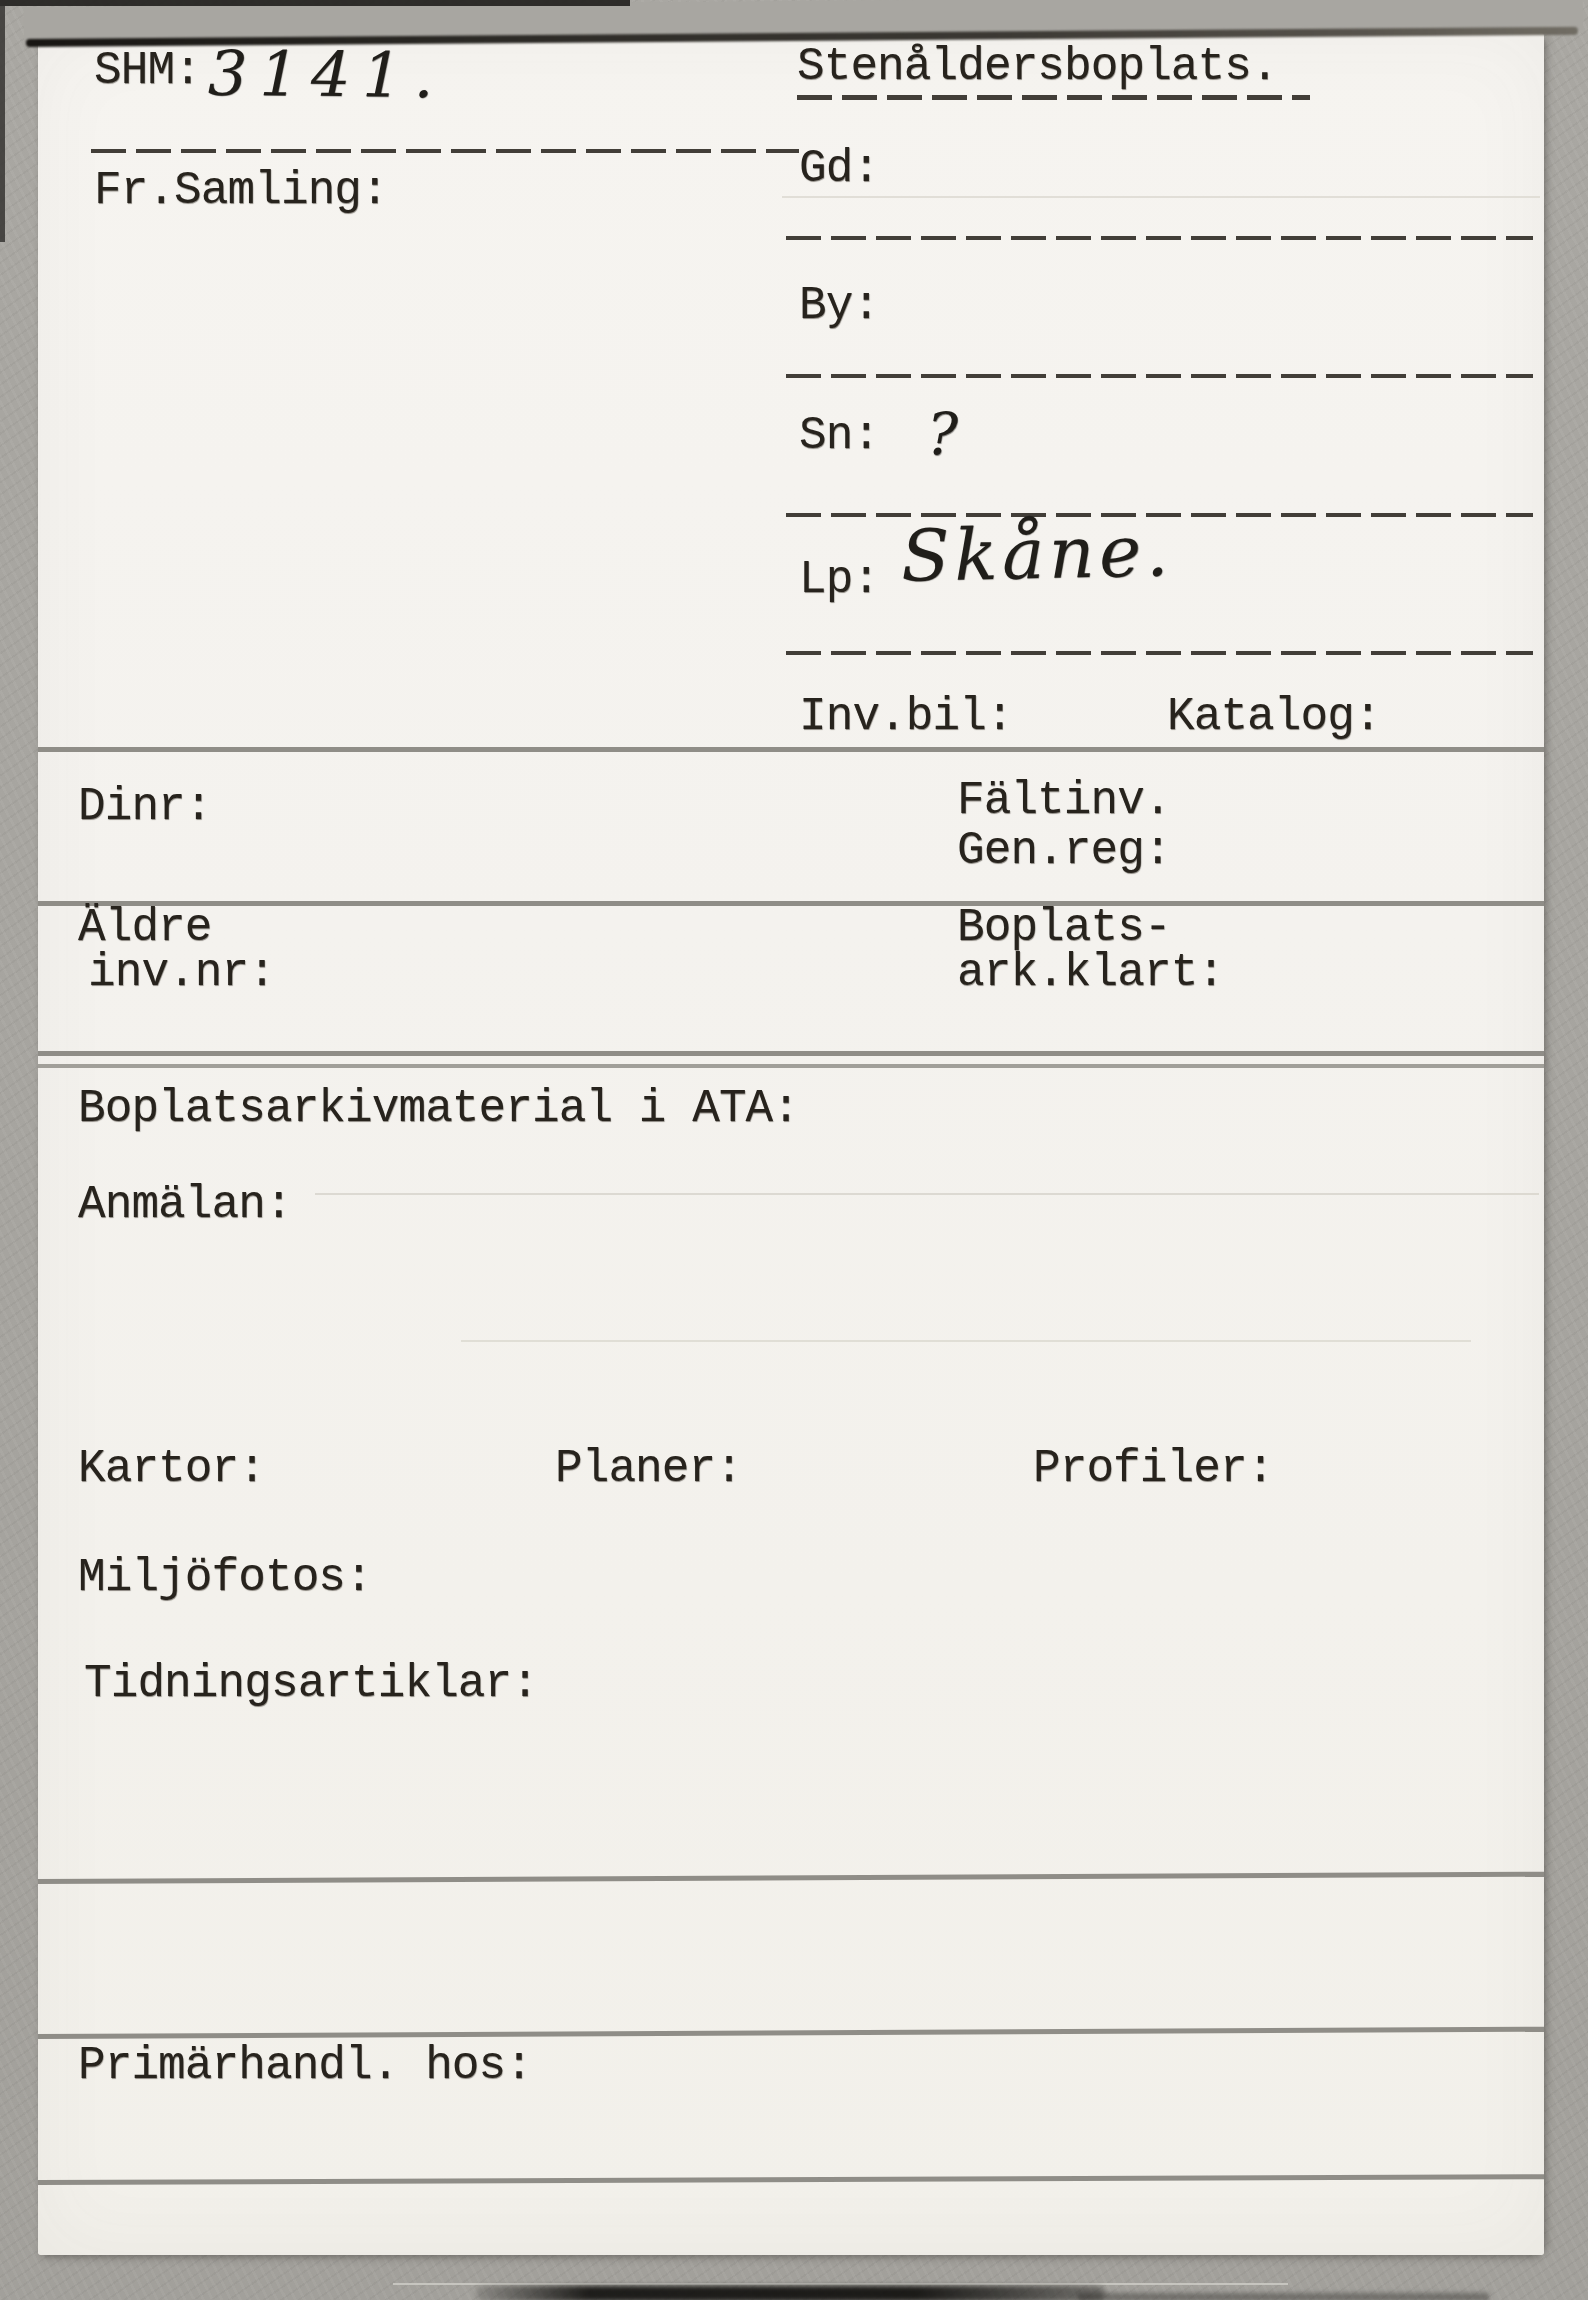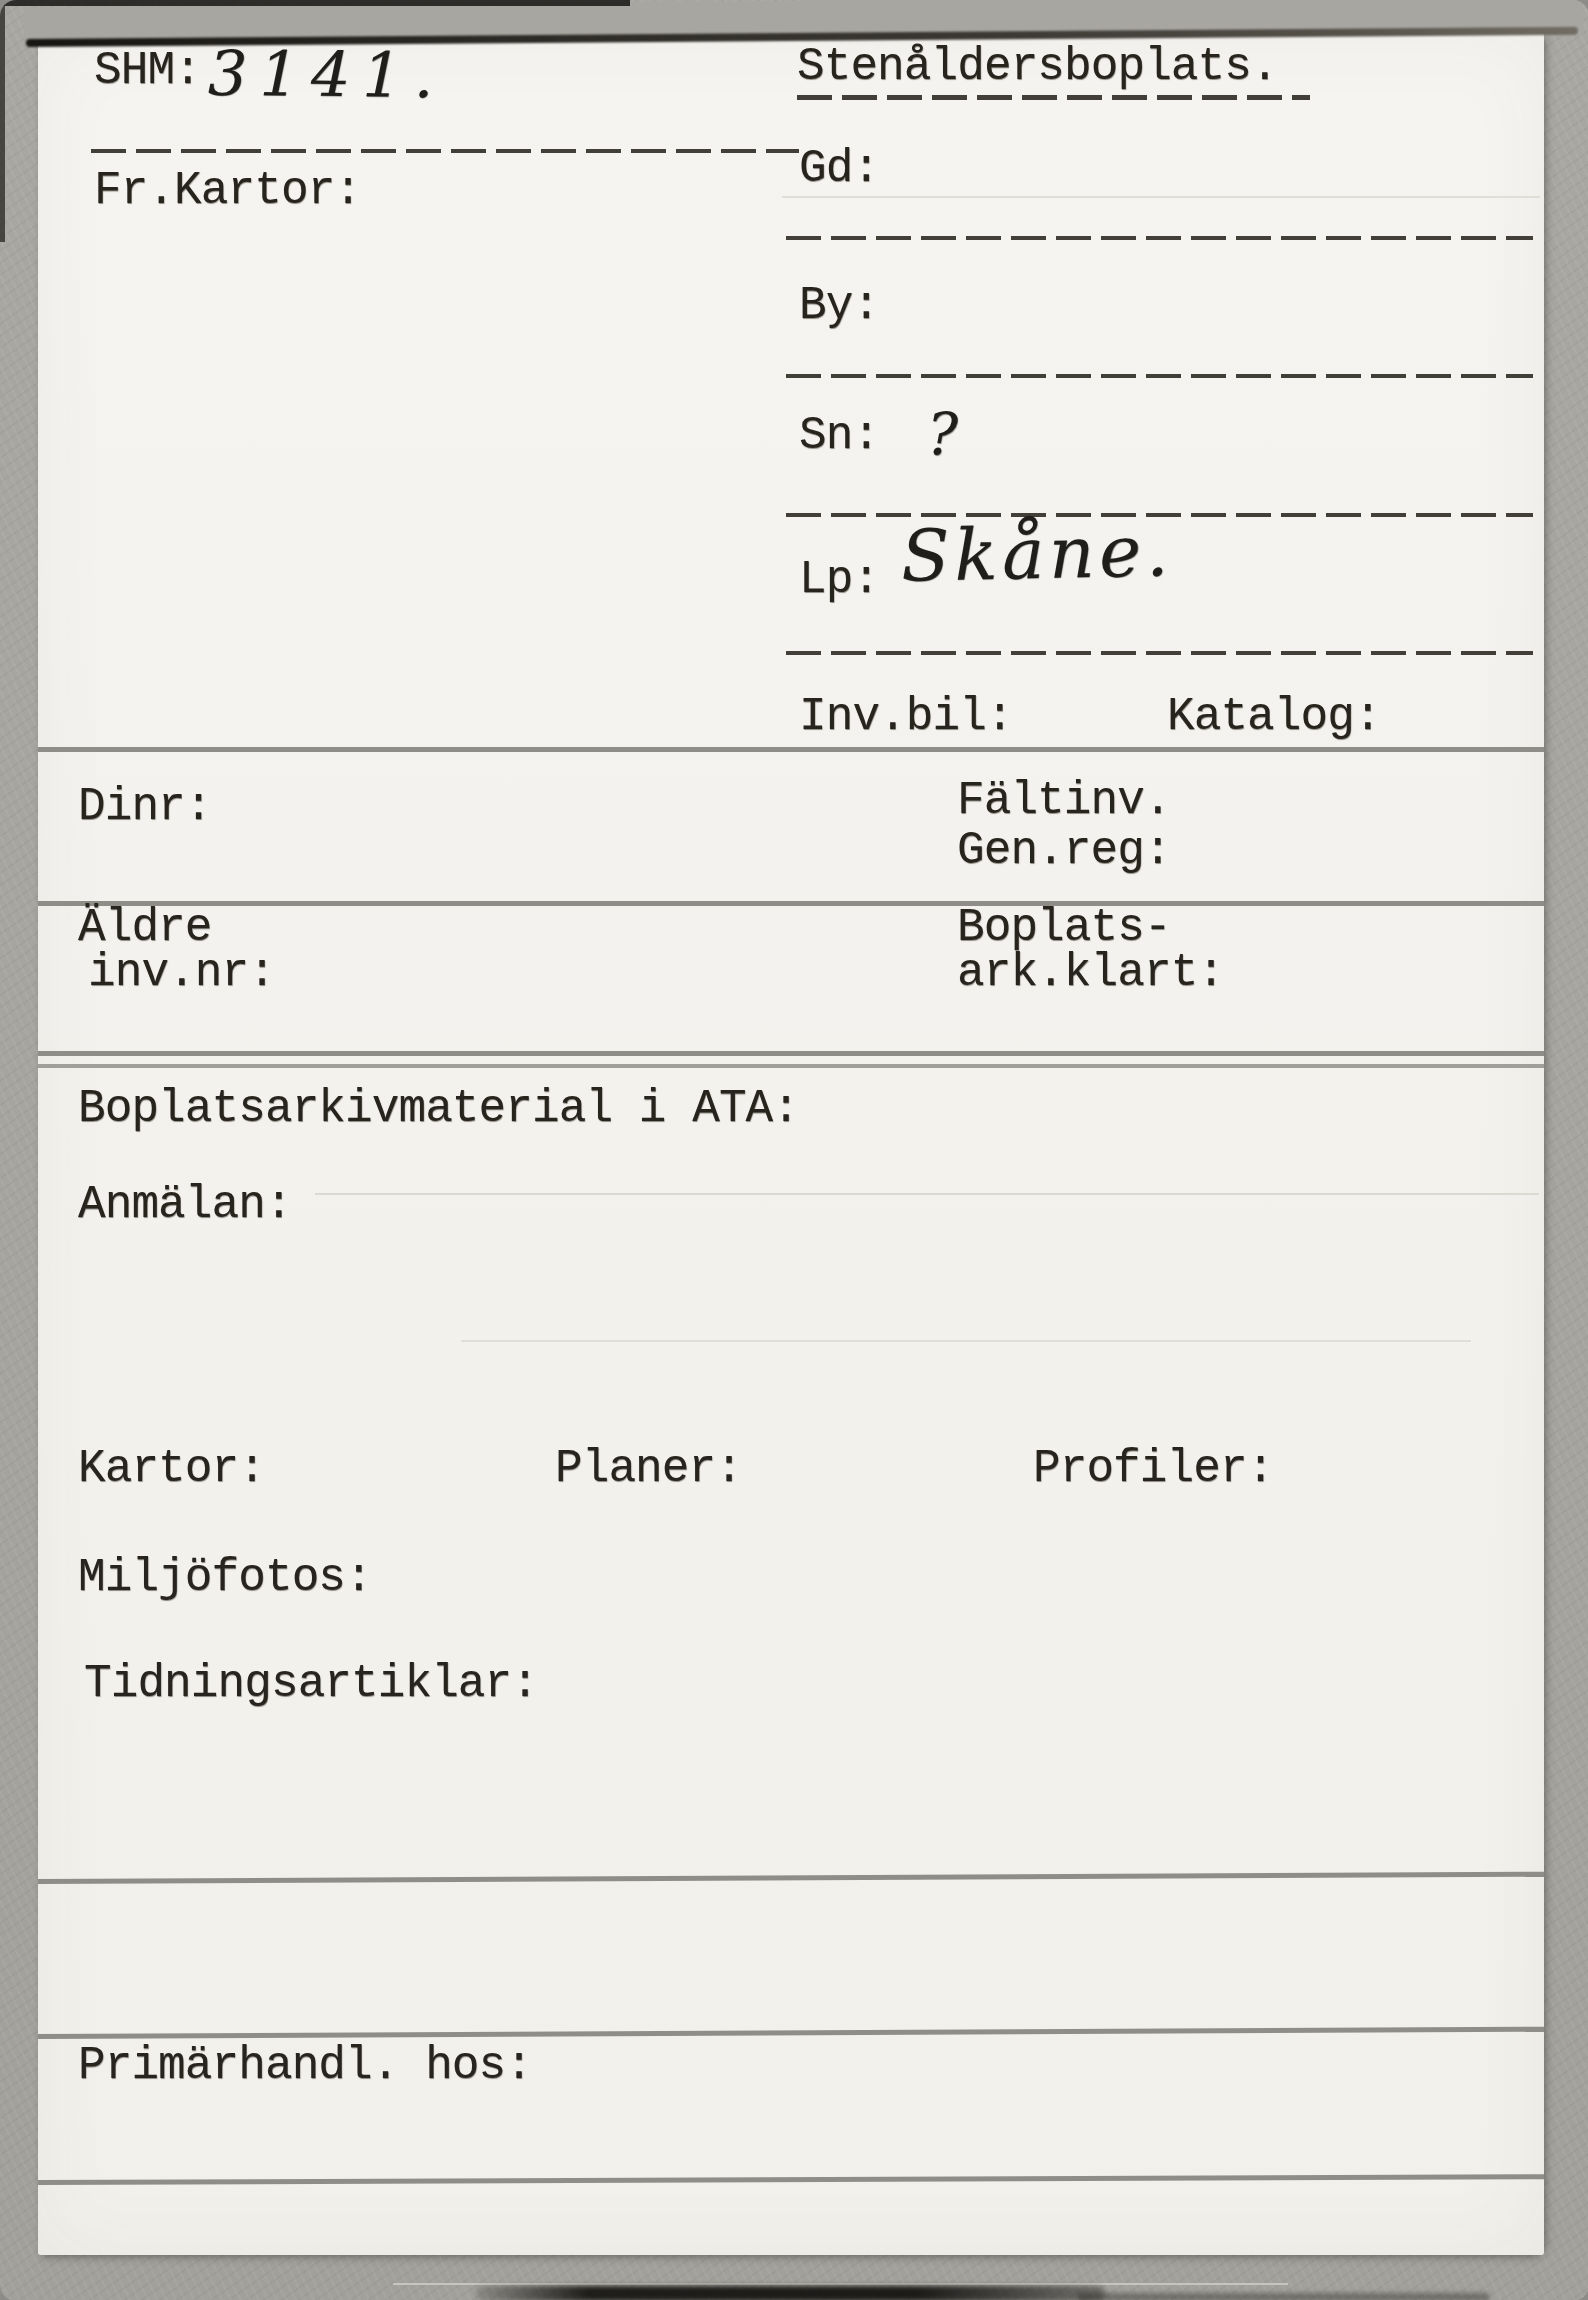--- a/index.html
+++ b/index.html
@@ -2,21 +2,20 @@
 <html style="font-size:14.6px"><head>
 <meta charset="utf-8">
 <style>
   html,body{margin:0;padding:0;background:#8e8c88;}
   .scan{
     position:relative;width:1589px;height:2301px;overflow:hidden;
     background:
       repeating-linear-gradient(63deg, rgba(255,255,255,.045) 0 2.7px, rgba(0,0,0,0) 2.7px 8.2px),
       repeating-linear-gradient(-35deg, rgba(60,58,54,.05) 0 1.8px, rgba(0,0,0,0) 1.8px 10px),
       linear-gradient(180deg,#a9a7a2 0%,#a6a49f 55%,#a2a09b 100%);
-    border-radius: 16px;
   }
   
   .card{
     position:absolute;left:38px;top:33px;width:1506px;height:2222px;
     background:linear-gradient(180deg,#f6f4f0 0%,#f4f2ee 40%,#f2f0ea 100%);
     border-radius:2.7px;
     box-shadow:
       5.5px 0 8.2px -3.7px rgba(45,43,38,.38),
       0 5.5px 8.2px -3.7px rgba(45,43,38,.42),
       inset 0 0 82px rgba(88,82,70,.05);
@@ -117,21 +116,21 @@
   <div class="topedge"></div>
   <div class="sliver-top"></div>
   <div class="sliver-left"></div>
   <div class="mat-scratch"></div>
   <div class="smudge"></div>
   <div class="smudge2"></div>
 
   <div class="tw p-shm">SHM:</div>
   <div class="hand p-shmval">3141.</div>
   <div class="dl p-dshm"></div>
-  <div class="tw p-frsamling">Fr.Kartor:</div>
+  <div class="tw p-frsamling">Fr.Samling:</div>
 
   <div class="tw p-title">Stenåldersboplats.</div>
   <div class="dl p-dtitle"></div>
 
   <div class="fl p-fgd"></div>
   <div class="tw p-gd">Gd:</div>
   <div class="dl p-dgd"></div>
 
   <div class="tw p-by">By:</div>
   <div class="dl p-dby"></div>

